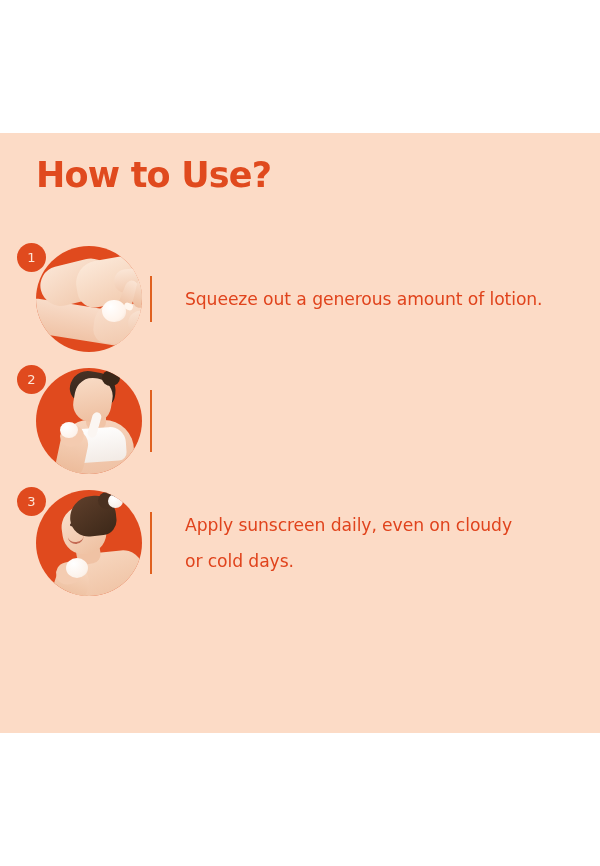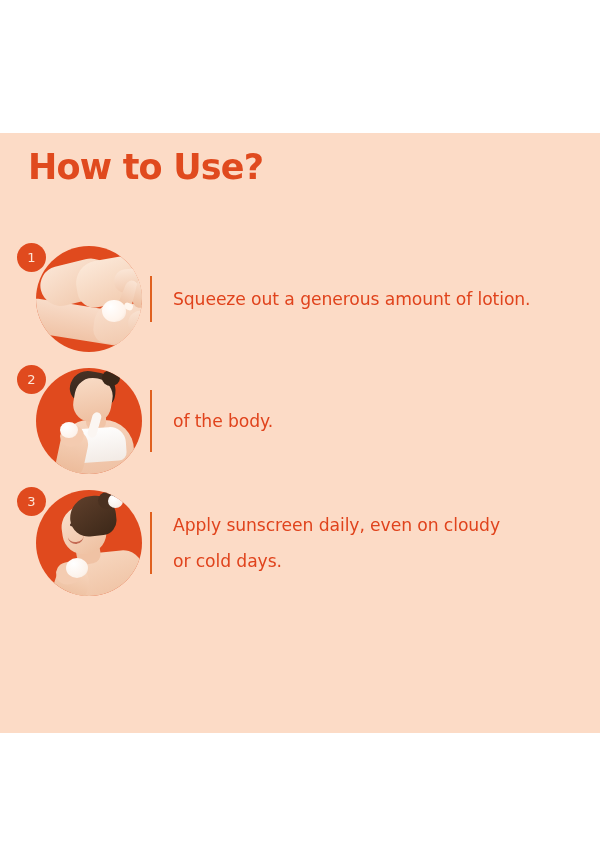--- a/index.html
+++ b/index.html
@@ -25,21 +25,21 @@
     width: 600px;
     height: 600px;
     background: #FCDBC6;
   }
 
   
   .title {
     position: absolute;
     left: 28px;
     top: 148px;
-    margin: 0;
+    margin: 8px;
     font-size: 35px;
     line-height: 1.1;
     font-weight: 700;
     letter-spacing: -0.8px;
     color: #E04A1E;
     font-family: "DejaVu Sans", "Liberation Sans", sans-serif;
     white-space: nowrap;
   }
 
   
@@ -107,21 +107,21 @@
   .caption {
     flex: 1 1 auto;
     padding-left: 21px;
     color: #E0431C;
     font-size: 17.2px;
     line-height: 36px;
     font-weight: 400;
     letter-spacing: -0.1px;
     font-family: "DejaVu Sans", "Liberation Sans", sans-serif;
   }
-  .caption .ln { display: block; white-space: nowrap; }
+  .caption .ln { display: block; white-space: nowrap; margin-left: 12px; }
 
   
   .ph { position: absolute; }
 
   
   .s1-forearm {
     left: -18px; top: 60px; width: 128px; height: 34px;
     background: linear-gradient(180deg,#F8DCC9 0%,#F0C3A6 100%);
     border-radius: 17px; transform: rotate(9deg);
   }
@@ -312,21 +312,20 @@
         <div class="ph s2-bun"></div>
         <div class="ph s2-top"></div>
         <div class="ph s2-strap"></div>
         <div class="ph s2-arm"></div>
         <div class="ph s2-hand"></div>
         <div class="ph s2-blob"></div>
       </div>
     </div>
     <div class="rule"></div>
     <div class="caption">
-      <span class="ln">of the body.</span>
     </div>
   </div>
 
   <div class="step step-3">
     <div class="media">
       <div class="badge">3</div>
       <div class="photo">
         <div class="ph s3-shoulder"></div>
         <div class="ph s3-neck"></div>
         <div class="ph s3-head"></div>

